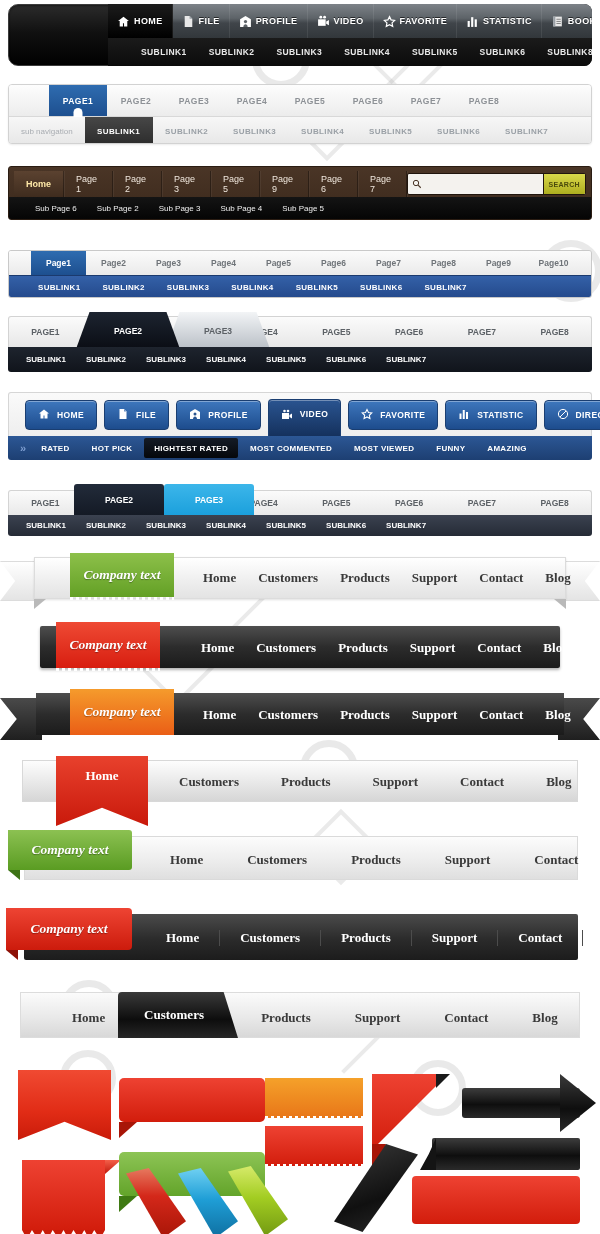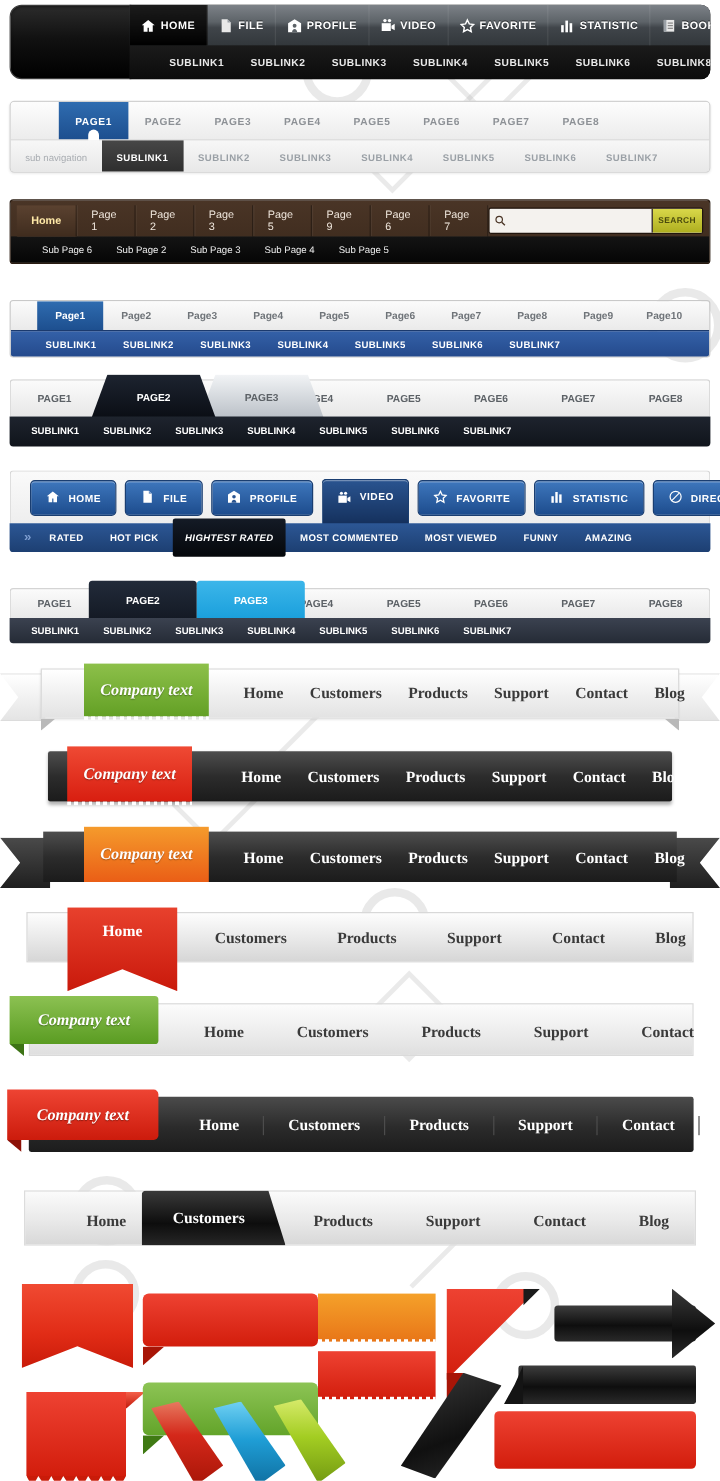--- a/index.html
+++ b/index.html
@@ -129,21 +129,21 @@
     border:1px solid #1a3e71; box-shadow:0 1px 0 rgba(255,255,255,.35) inset; }
   .bbtn.active{ height:38px; margin-top:6px; border-radius:4px 4px 0 0; border-bottom:0;
     background:linear-gradient(180deg,#2a5490 0%,#14305c 100%); align-items:flex-start;
     padding-top:9px; }
   .bar6-sub { position:absolute; left:0; top:44px; right:0; height:24px;
     background:linear-gradient(180deg,#2c5795 0%,#1d3f72 100%);
     border-radius:0 0 3px 3px; display:flex; align-items:center; padding-left:8px; gap:2px;}
   .bar6-sub a{ color:#fff; font-size:8px; font-weight:bold; padding:0 10px; height:18px;
     display:flex; align-items:center; text-decoration:none; letter-spacing:.3px;}
   .bar6-sub a.active{ background:linear-gradient(180deg,#141b26 0%,#05070b 100%); border-radius:2px;
-    height:32px;font-style:italic; }
+    height:20px; }
   .chev{ display:flex; padding:0 6px 0 4px; color:#7e9ed0; font-size:11px; letter-spacing:-3px; font-weight:bold;}
 
   
   .bar7 { position:absolute; left:8px; top:484px; width:584px; height:52px; }
   .bar7-top { position:absolute; left:0; top:6px; right:0; height:25px;
     background:linear-gradient(180deg,#fbfbfb 0%,#e9e9e9 100%);
     border:1px solid #d4d4d4; border-bottom:0; border-radius:3px 3px 0 0;
     display:flex; align-items:stretch; }
   .bar7-top a{ flex:1; display:flex; align-items:center; justify-content:center;
     font-size:8.5px; font-weight:bold; color:#5c6166; text-decoration:none; }

